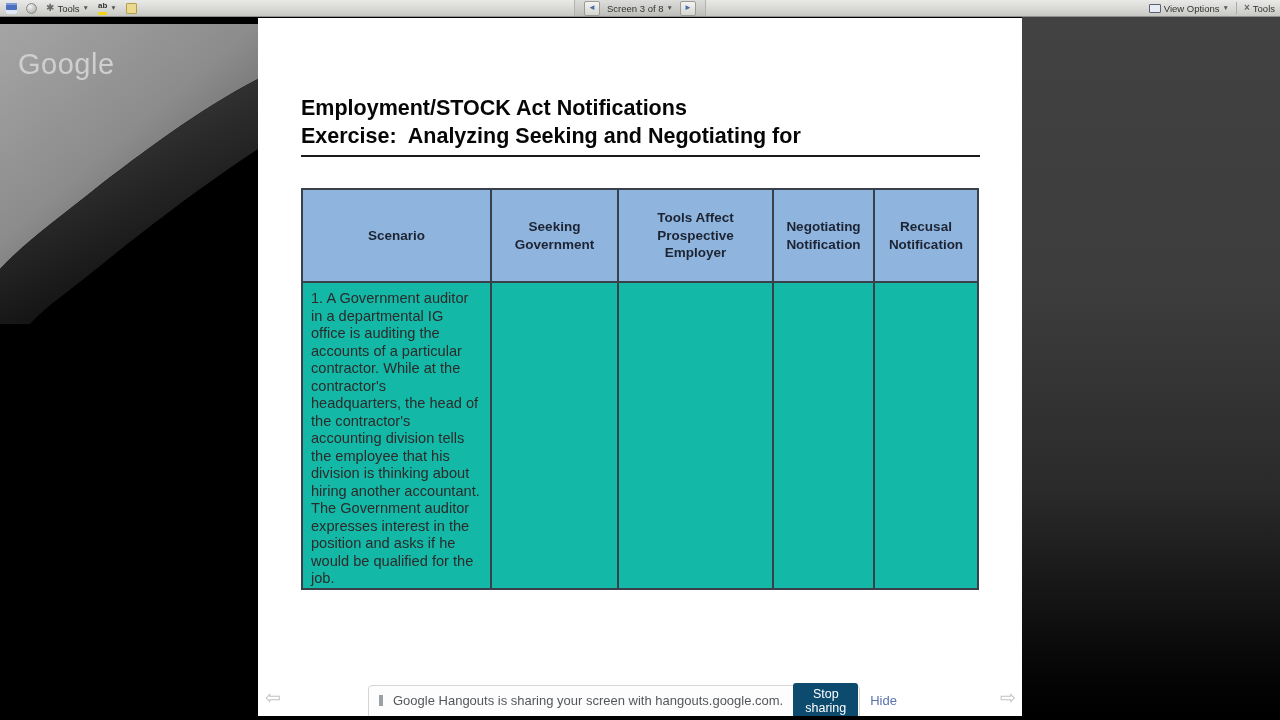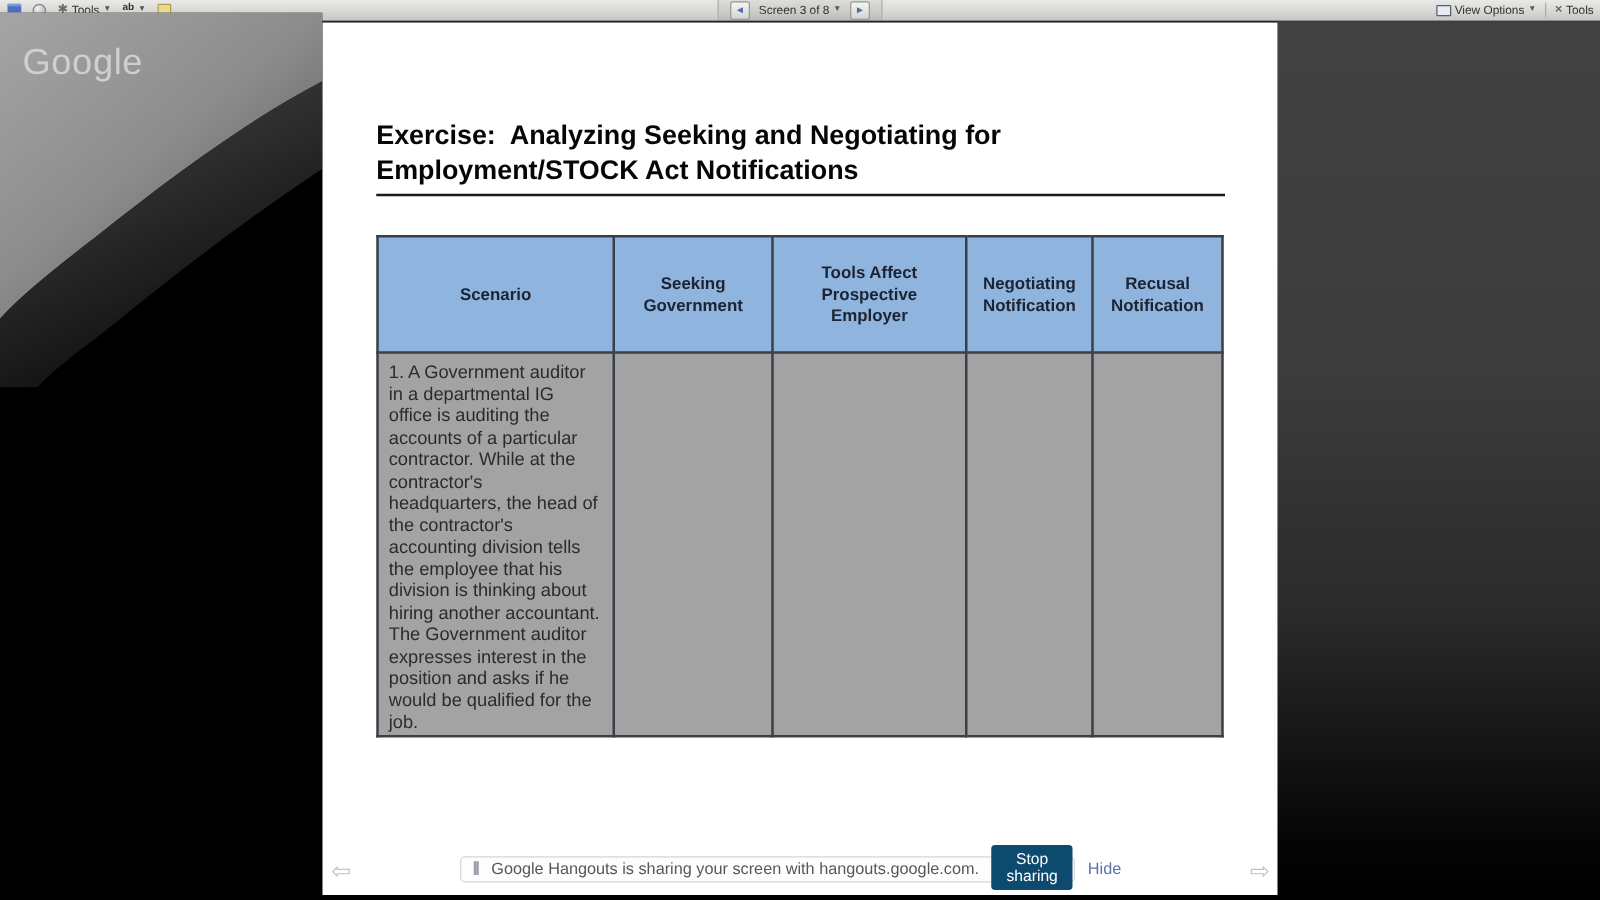--- a/index.html
+++ b/index.html
@@ -37,21 +37,21 @@
     border-bottom:3px solid #f0d41c;padding-bottom:2px;}
   .icon-note{width:11px;height:11px;background:#ead98f;border:1px solid #b0a04e;box-sizing:border-box;border-radius:1px;}
   .nav-sq{width:14px;height:13px;display:flex;align-items:center;justify-content:center;
     background:linear-gradient(#f4f4f2,#d5d5d1);border:1px solid #9a9a96;border-radius:2px;}
   .nav-sq span{font-size:8px;color:#4d6ea8;line-height:1;}
   .icon-monitor{width:12px;height:9px;border:1px solid #5a6070;background:#e6ebf4;box-sizing:border-box;border-radius:1px;}
   .icon-x{font-size:10px;color:#666;font-weight:bold;line-height:1;}
   .tb-sep{width:1px;height:12px;background:#aaa;}
 
   
-  .left-backdrop{position:absolute;left:0;top:10px;width:298px;height:300px;}
+  .left-backdrop{position:absolute;left:0;top:24px;width:298px;height:300px;}
   .google-watermark{
     position:absolute;left:18px;top:24px;
     font-size:29px;color:#d4d4d4;letter-spacing:0.5px;opacity:0.92;
   }
 
   
   .right-backdrop{position:absolute;left:1022px;top:17px;width:258px;height:700px;
     background:linear-gradient(180deg,#424242 0%,#3c3c3c 40%,#2a2a2a 68%,#060606 93%,#000 100%);}
 
   
@@ -70,32 +70,32 @@
     border:2px solid #2c323b;
   }
   .ex-table th,.ex-table td{border:2px solid #3a4049;box-sizing:border-box;}
   .ex-table th{
     background:#8FB4DE;color:#1c2433;
     font-size:13.5px;font-weight:bold;line-height:17.5px;
     text-align:center;vertical-align:middle;
     height:93px;padding:4px 6px;
   }
   .ex-table td{
-    height:242px;vertical-align:top;background:#a3a3a3;
+    height:242px;vertical-align:top;background:#14b8a6;
     font-size:14.6px;line-height:17.5px;color:#2b2b2b;
     padding:7px 10px 0 8px;text-align:left;
   }
 
   .slide-arrow{position:absolute;top:670px;font-size:19px;color:#c3c3c3;line-height:1;}
   .slide-arrow.prev{left:7px;}
   .slide-arrow.next{left:742px;}
 
   
   .share-bar{
-    position:absolute;left:110px;top:667px;width:492px;height:21px;
+    position:absolute;left:110px;top:667px;width:492px;height:34px;
     background:#fdfdfd;border:1px solid #d6d6d6;border-radius:4px;
     box-sizing:border-box;
     display:flex;align-items:center;gap:10px;
     padding:0 12px 3px 10px;
   }
   .cast-icon{width:7px;height:11px;
     border-left:2px solid #9aa0a6;border-right:2px solid #9aa0a6;box-sizing:border-box;}
   .share-msg{font-size:13px;color:#54575c;white-space:nowrap;}
   .stop-btn{
     background:#0c4a6e;color:#fff;font-size:12.5px;
@@ -174,22 +174,22 @@
     <path d="M258,55 V125 C200,163 142,208 100,242 C72,265 46,282 30,300 H0 V245 C25,218 60,193 95,165 C140,130 200,85 258,55 Z" fill="url(#lg2)"></path>
   </svg>
   <div class="google-watermark">Google</div>
 </div>
 
 <div class="right-backdrop"></div>
 
 <div class="page">
 
   <div class="doc-title">
+    <div>Employment/STOCK Act Notifications</div>
     <div>Exercise:  Analyzing Seeking and Negotiating for</div>
-    <div>Employment/STOCK Act Notifications</div>
   </div>
 
   <table class="ex-table">
     <colgroup>
       <col style="width:189px">
         <col style="width:127px">
         <col style="width:155px">
         <col style="width:101px">
         <col style="width:104px">
     </colgroup>

